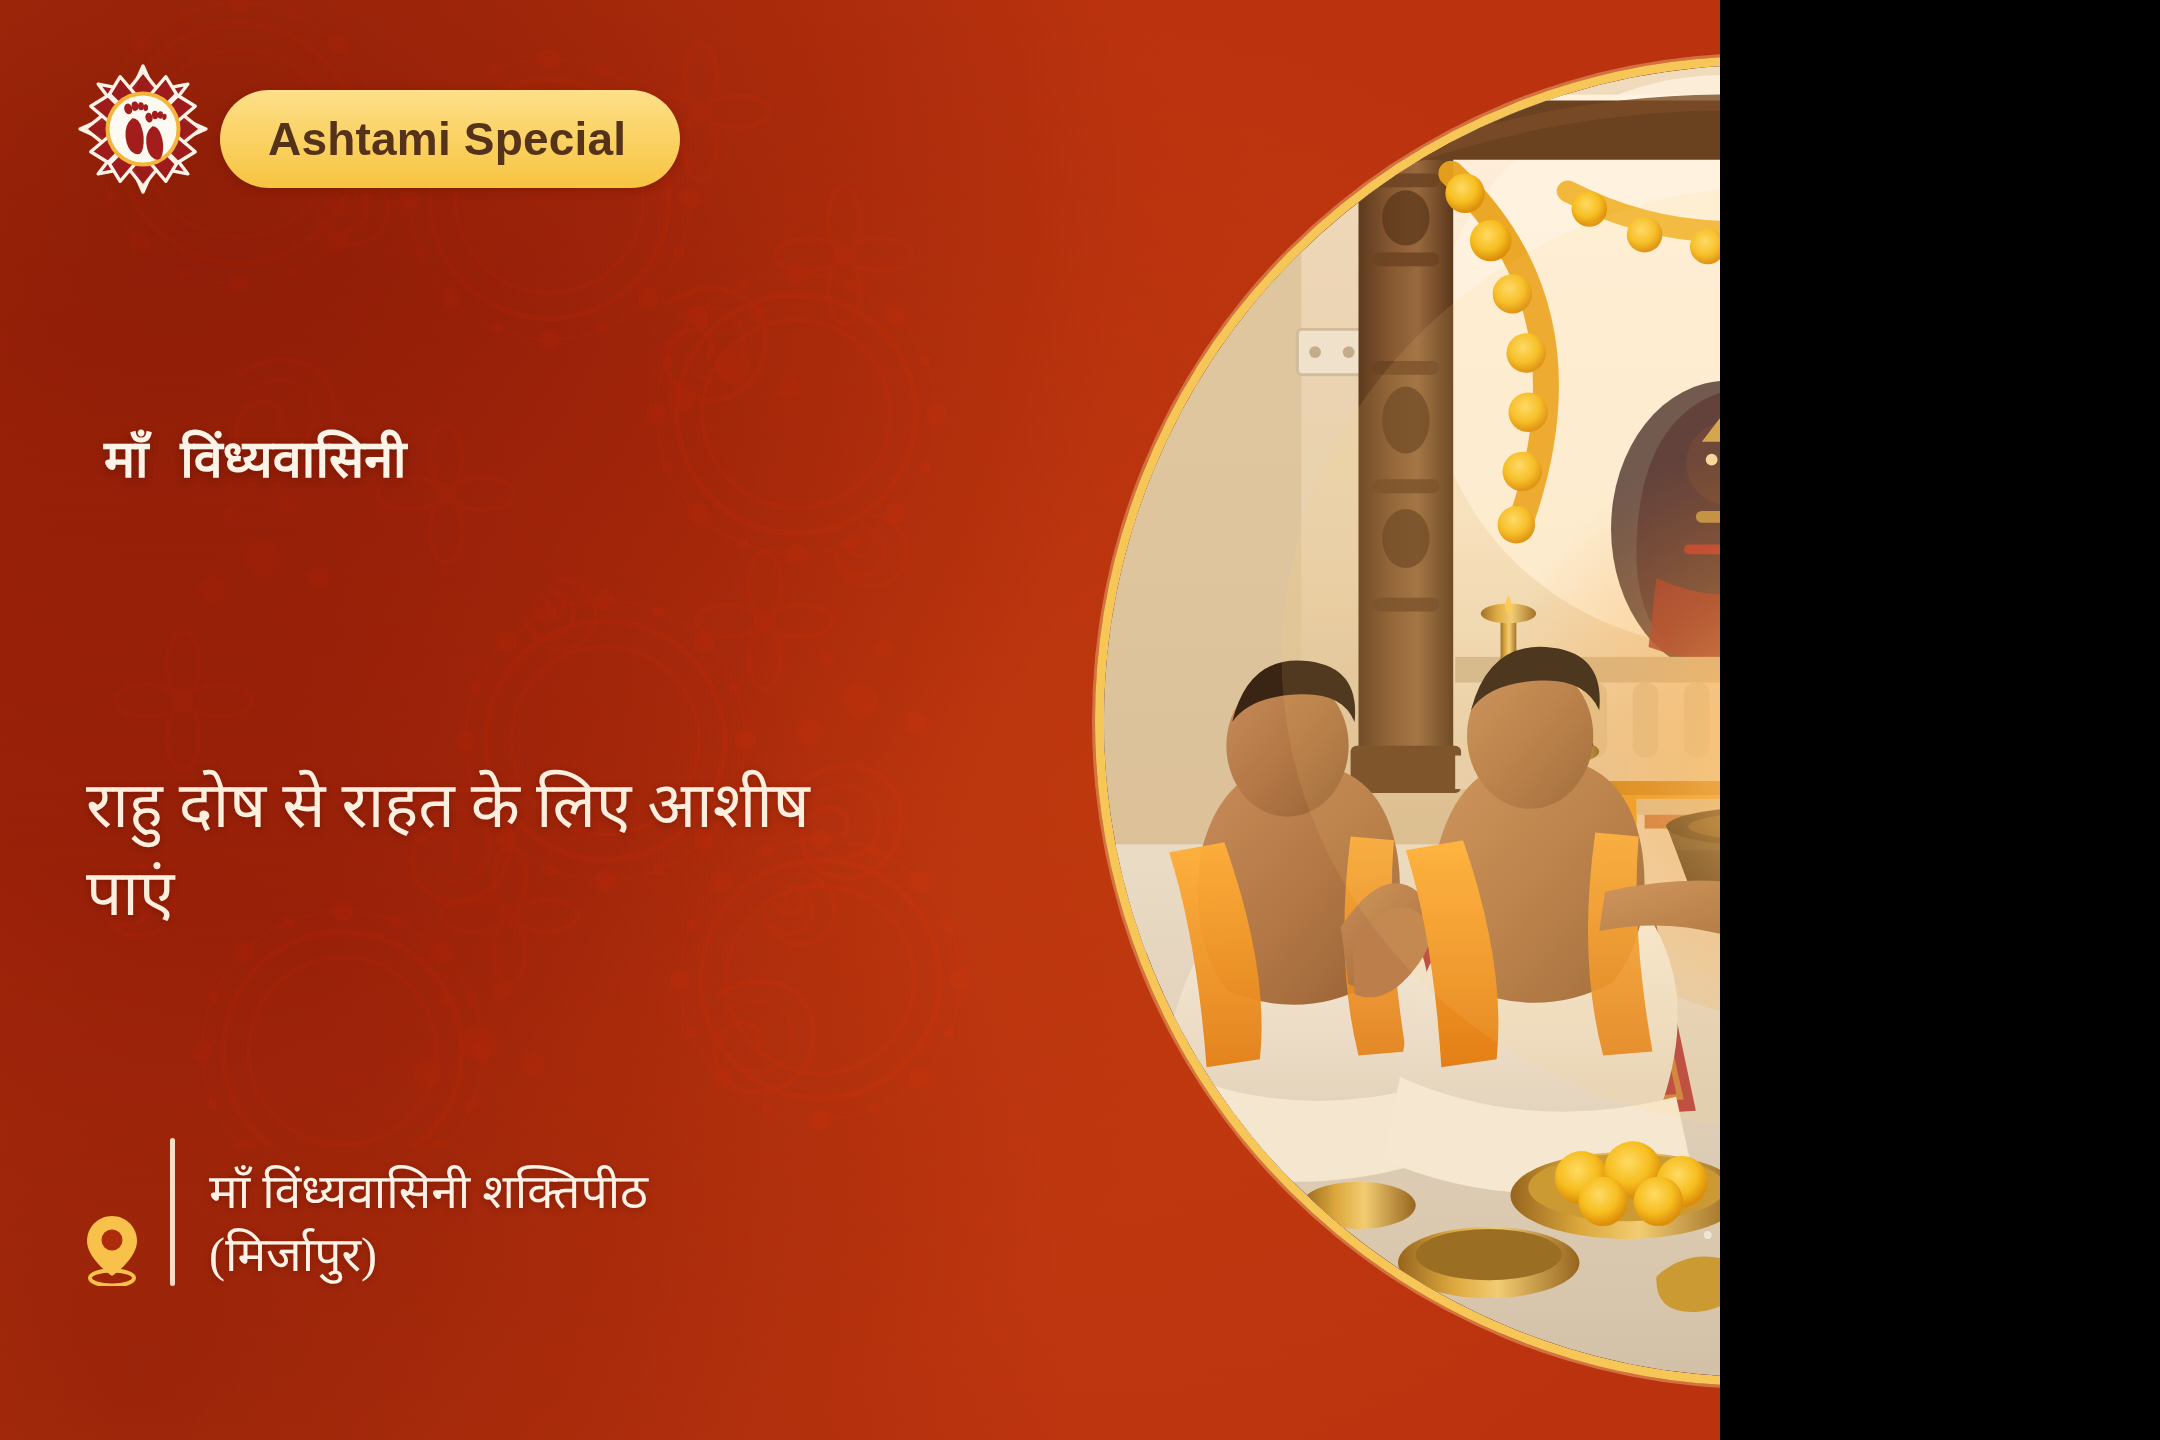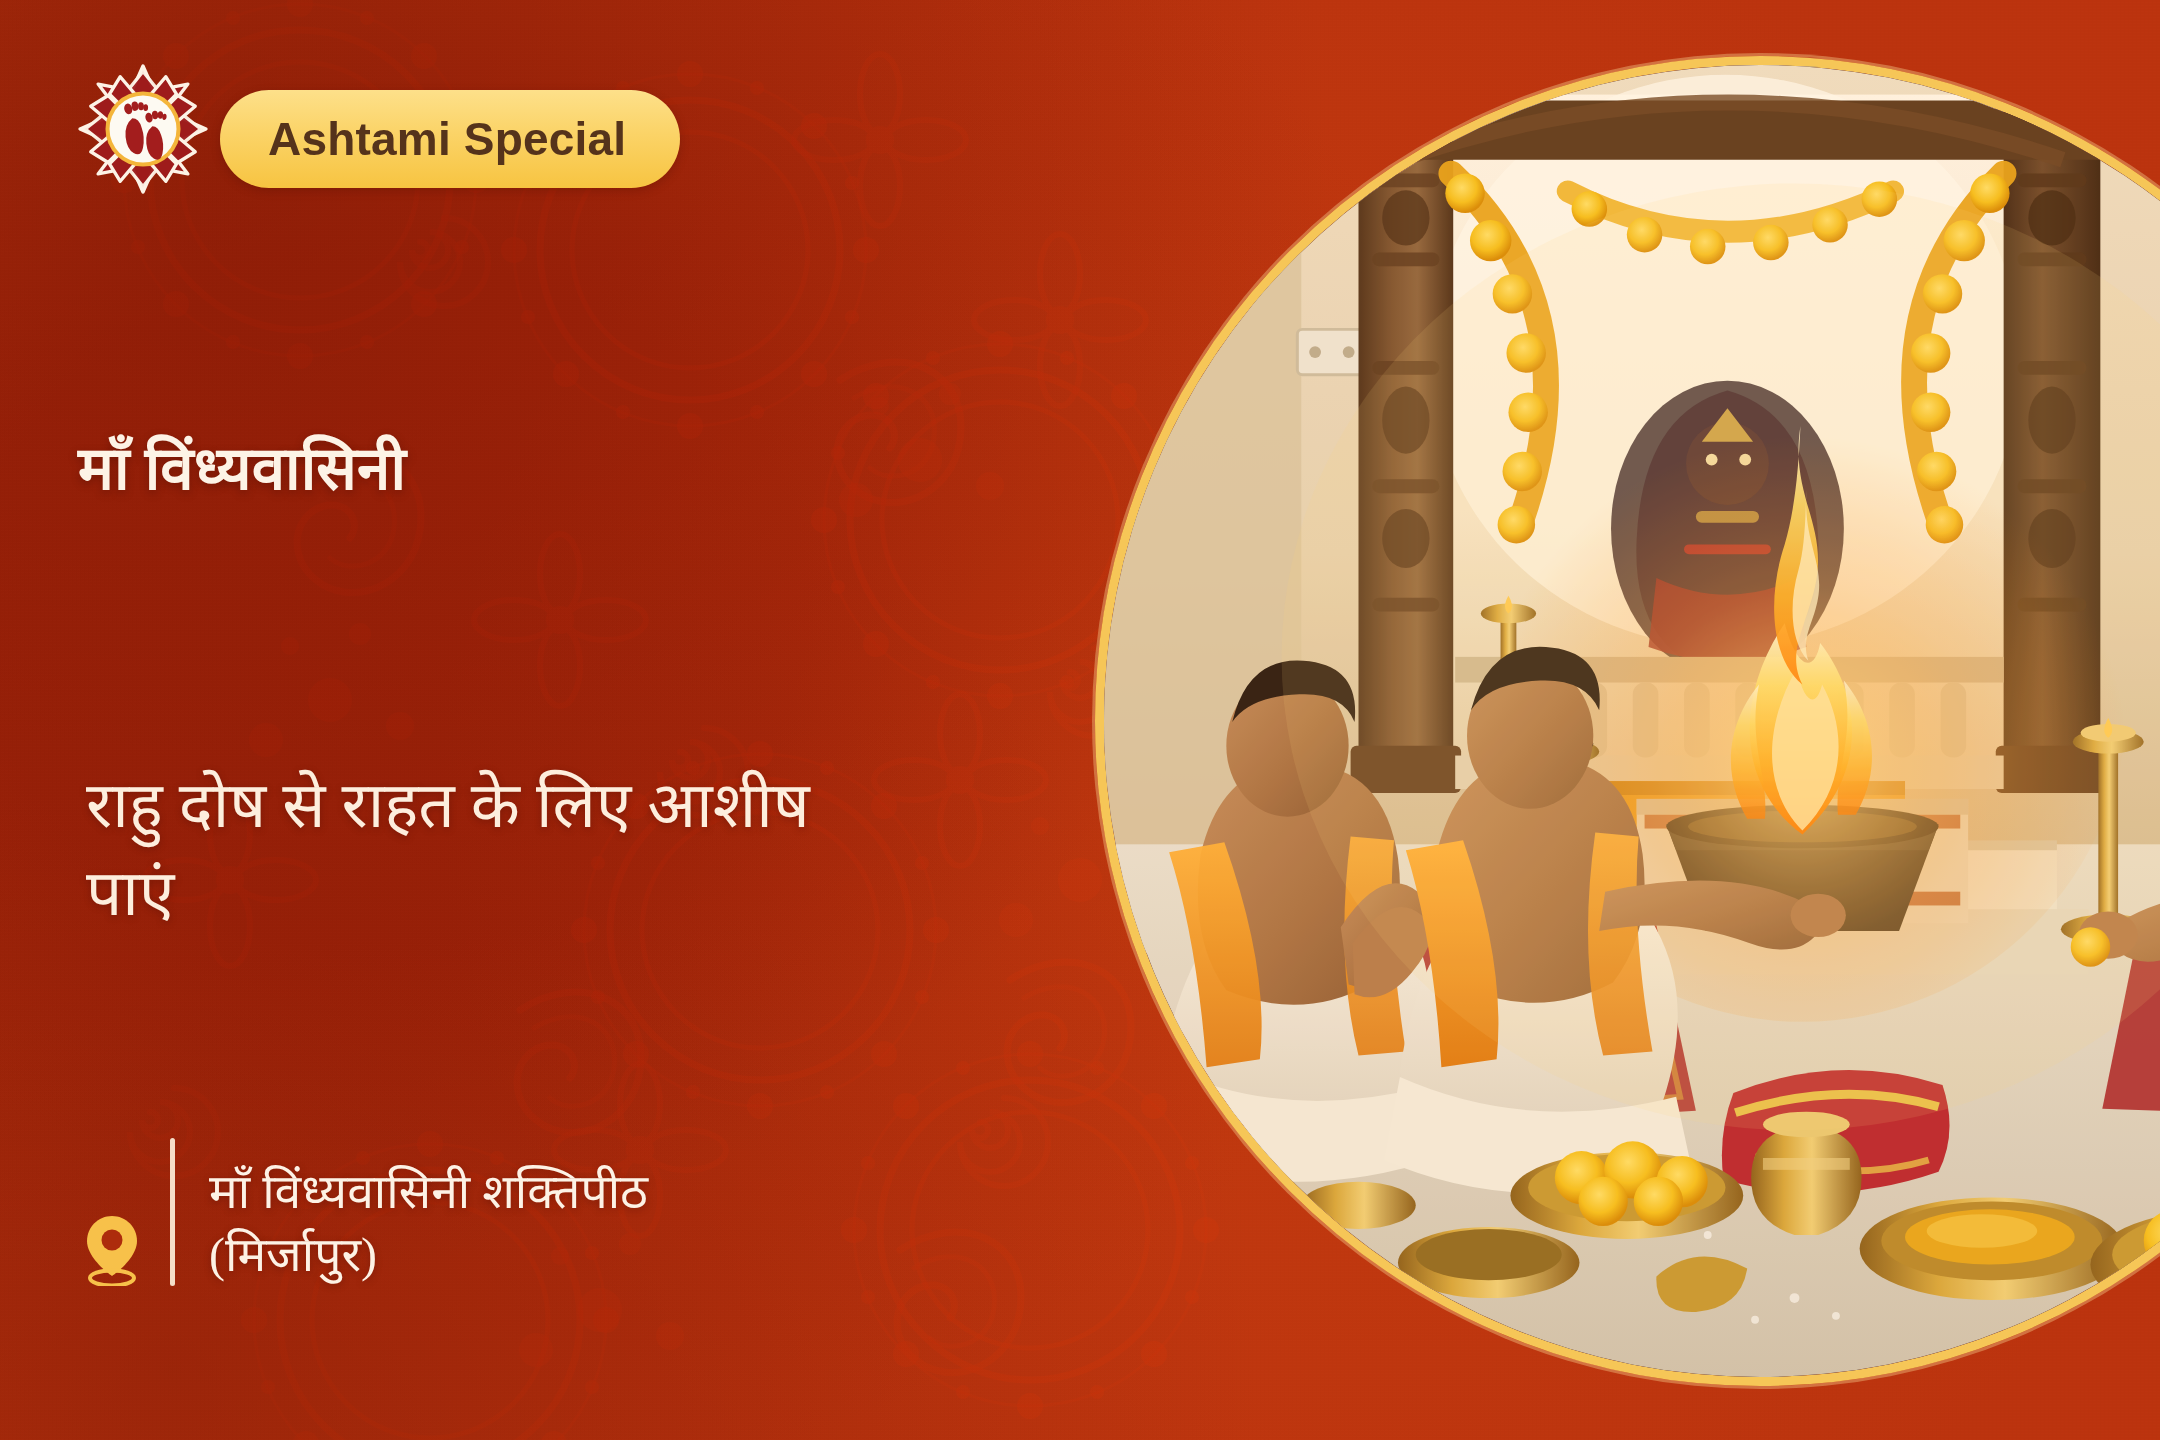--- a/index.html
+++ b/index.html
@@ -1,20 +1,20 @@
 <!DOCTYPE html>
 <html><head>
 <meta charset="utf-8">
 <style>
   *{margin:0;padding:0;box-sizing:border-box;}
   html,body{width:2160px;height:1440px;overflow:hidden;background:#000;}
   body{font-family:"Liberation Sans",sans-serif;}
 
   .poster{
-    position:relative;width:2160px;height:1440px;overflow:hidden;
+    position:relative;width:1720px;height:1440px;overflow:hidden;
     background:#3b82f6;
   }
 
   
   .bg-base{
     position:absolute;inset:0;
     background:
       radial-gradient(ellipse 1100px 900px at 18% 42%, #a8250a 0%, #a8250a 38%, #b22d0c 66%, #bb330e 100%),
       linear-gradient(110deg,#9c2208 0%, #ad290b 38%, #c1380f 72%, #cf4110 100%);
   }
@@ -65,25 +65,25 @@
     box-shadow:0 3px 10px rgba(80,15,0,.28);
   }
   .badge-label{
     font-size:46px;font-weight:bold;letter-spacing:.2px;
     color:#55331b;white-space:nowrap;
     font-family:"Liberation Sans",sans-serif;
   }
 
   
   .headline{
-    position:absolute;left:78px;top:430px;width:900px;
+    position:absolute;left:104px;top:430px;width:900px;
     color:#fdf3e6;
-    font-family:Liberation Serif, serif;
+    font-family:Liberation Mono, monospace;
     font-weight:bold;
-    font-size:60px;line-height:1.30;
+    font-size:52px;line-height:1.30;
     letter-spacing:.2px;
     text-shadow:0 3px 9px rgba(70,12,0,.38);
   }
   .headline .l2{display:block;}
 
   .subtitle{
     position:absolute;left:86px;top:762px;width:760px;
     color:#fdeedd;
     font-family:"Liberation Serif",serif;
     font-size:64px;line-height:1.38;

